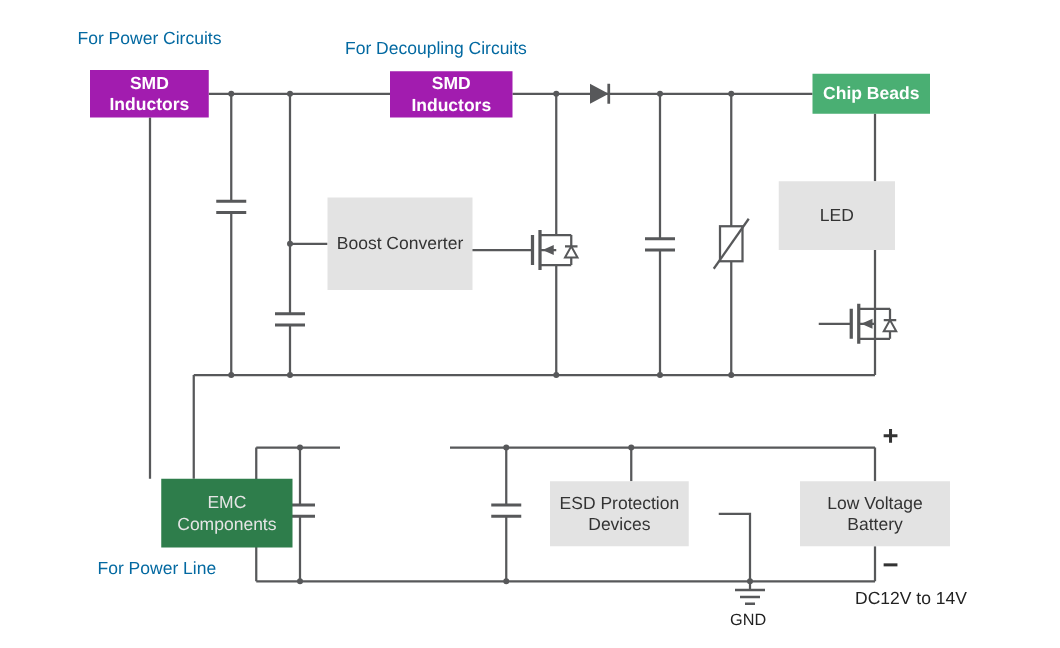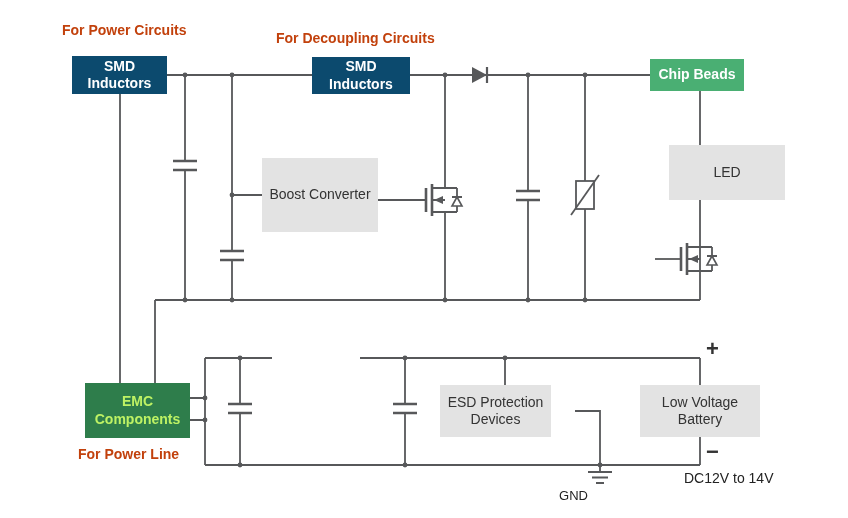--- a/index.html
+++ b/index.html
@@ -1,25 +1,25 @@
 <!DOCTYPE html>
 <html><head>
 <meta charset="utf-8">
 <style>
   html,body{margin:0;padding:0;background:#fff;}
   .stage{position:relative;width:848px;height:518px;background:#ffffff;overflow:hidden;
          font-family:"Liberation Sans",sans-serif;}
   .stage svg{position:absolute;left:0;top:0;}
   .node{position:absolute;display:flex;align-items:center;justify-content:center;
         text-align:center;font-size:14px;line-height:1.22;padding:2px;box-sizing:border-box;}
-  .blue{background:#0c4a6e;color:#fff;font-weight:bold;}
+  .blue{background:#a21caf;color:#fff;font-weight:bold;}
   .green{background:#4aaf73;color:#fff;font-weight:bold;}
-  .dkgreen{background:#2e7d4b;color:#bef264;font-weight:bold;}
+  .dkgreen{background:#2e7d4b;color:#e5e5e5;font-weight:normal;margin-left:44px;}
   .gray{background:#e3e3e3;color:#333;}
-  .ann{position:absolute;font-size:14px;font-weight:bold;color:#c2410c;white-space:nowrap;text-align:right;}
+  .ann{position:absolute;font-size:14px;font-weight:normal;color:#0369a1;white-space:nowrap;text-align:right;}
   .sign{position:absolute;font-size:22px;font-weight:bold;color:#333;line-height:1;}
   .small{position:absolute;font-size:13px;color:#222;white-space:nowrap;}
   .dc{position:absolute;font-size:14px;color:#222;white-space:nowrap;}
 </style>
 </head>
 <body>
 
 <div class="stage">
 
   <svg width="848" height="518" viewBox="0 0 848 518">
@@ -111,27 +111,27 @@
   <div class="ann" style="left:78px;top:446px">For Power Line</div>
 
   <div class="node blue" style="left:72px;top:56px;width:95px;height:38px">SMD Inductors</div>
 
   <div class="node blue" style="left:312px;top:57px;width:98px;height:37px">SMD Inductors</div>
 
   <div class="node green" style="left:650px;top:59px;width:94px;height:32px">Chip Beads</div>
 
   <div class="node gray" style="left:262px;top:158px;width:116px;height:74px">Boost Converter</div>
 
-  <div class="node gray" style="left:669px;top:145px;width:116px;height:55px">LED</div>
+  <div class="node gray" style="left:623px;top:145px;width:93px;height:55px">LED</div>
 
 
   <div class="node dkgreen" style="left:85px;top:383px;width:105px;height:55px">EMC Components</div>
 
   <div class="node gray" style="left:440px;top:385px;width:111px;height:52px">ESD Protection Devices</div>
 
   <div class="node gray" style="left:640px;top:385px;width:120px;height:52px">Low Voltage Battery</div>
 
   <div class="sign" style="left:706px;top:338px">+</div>
   <div class="sign" style="left:706px;top:441px">−</div>
-  <div class="small" style="left:548px;top:488px;width:40px;text-align:right">GND</div>
+  <div class="small" style="left:584px;top:488px;width:40px;text-align:left">GND</div>
   <div class="dc" style="left:684px;top:470px">DC12V to 14V</div>
 
 </div>
 
 </body></html>

